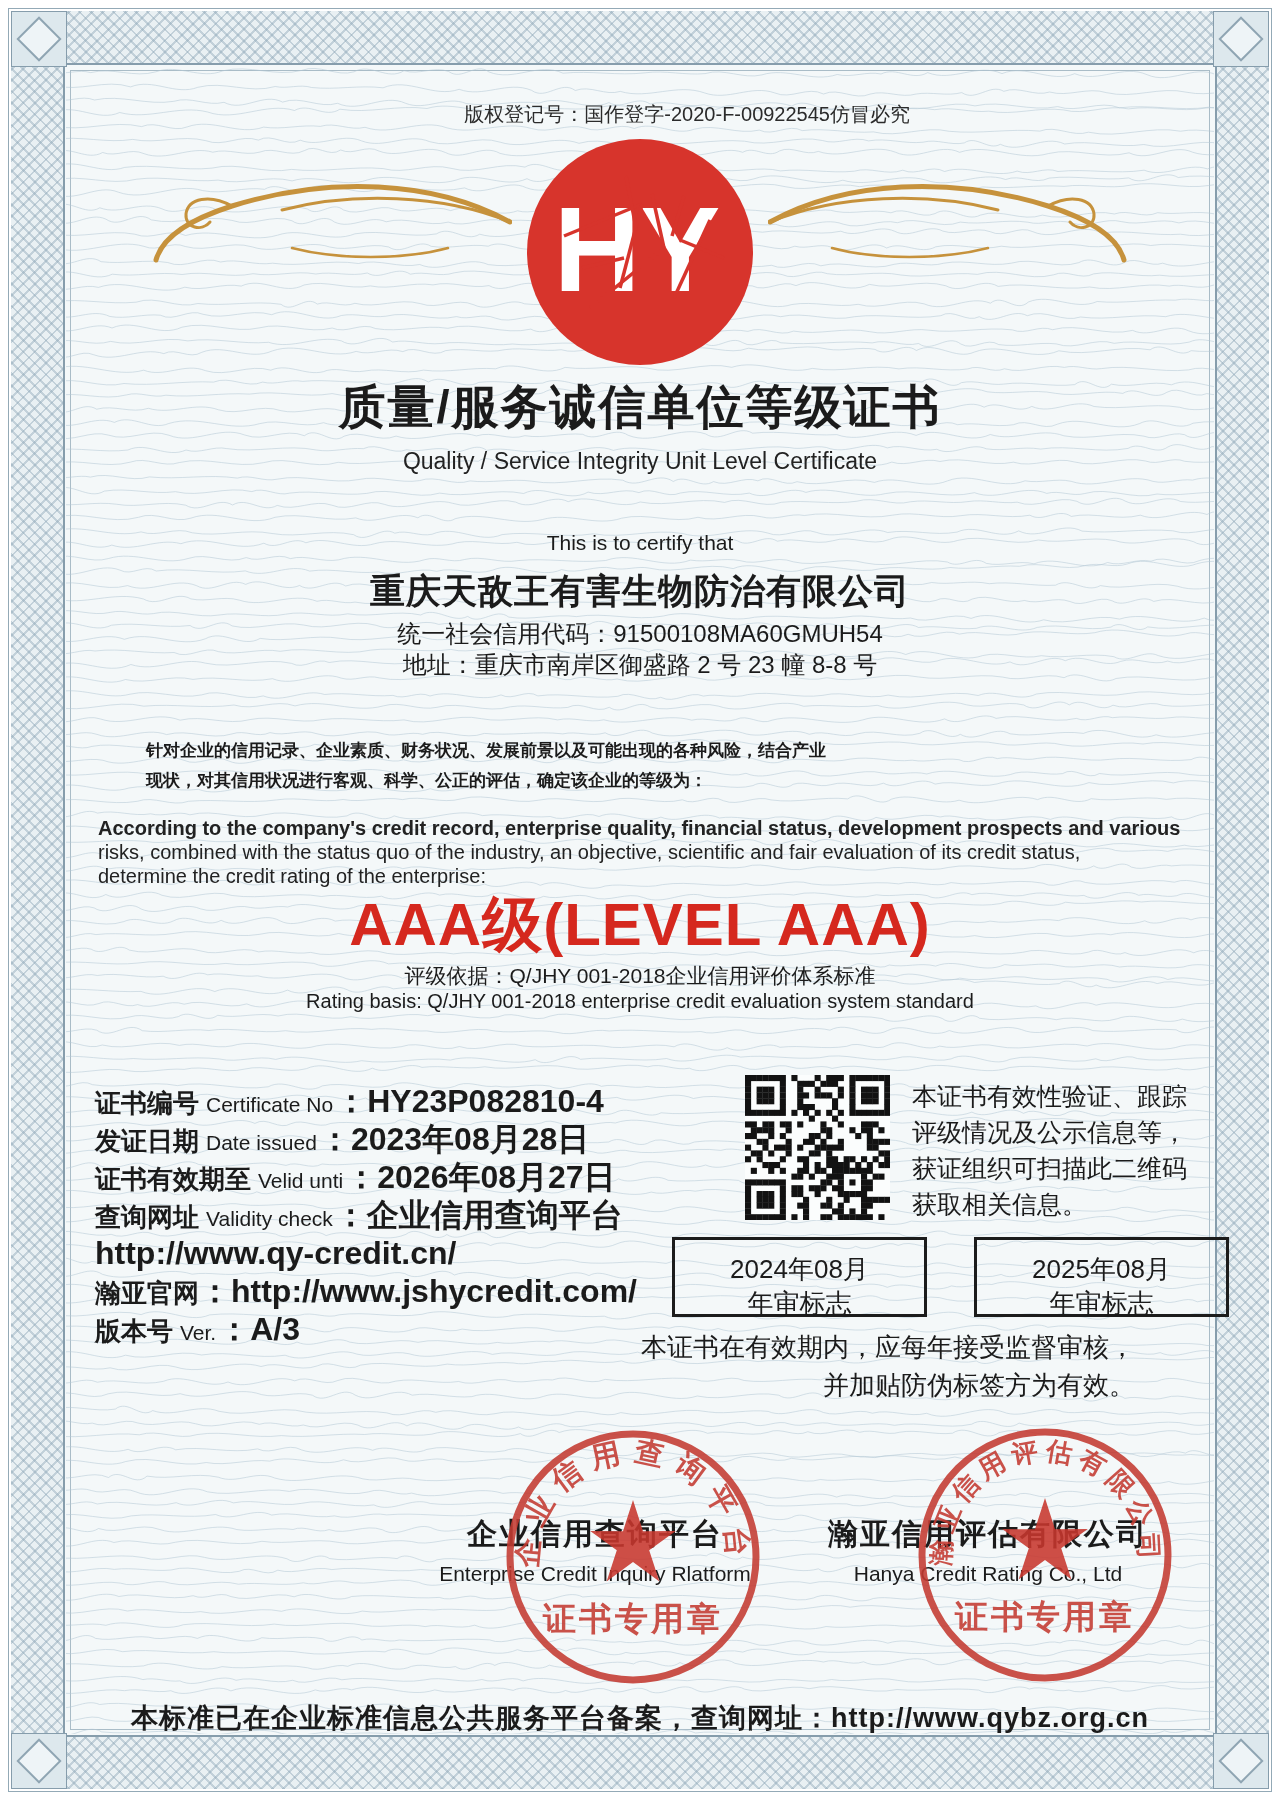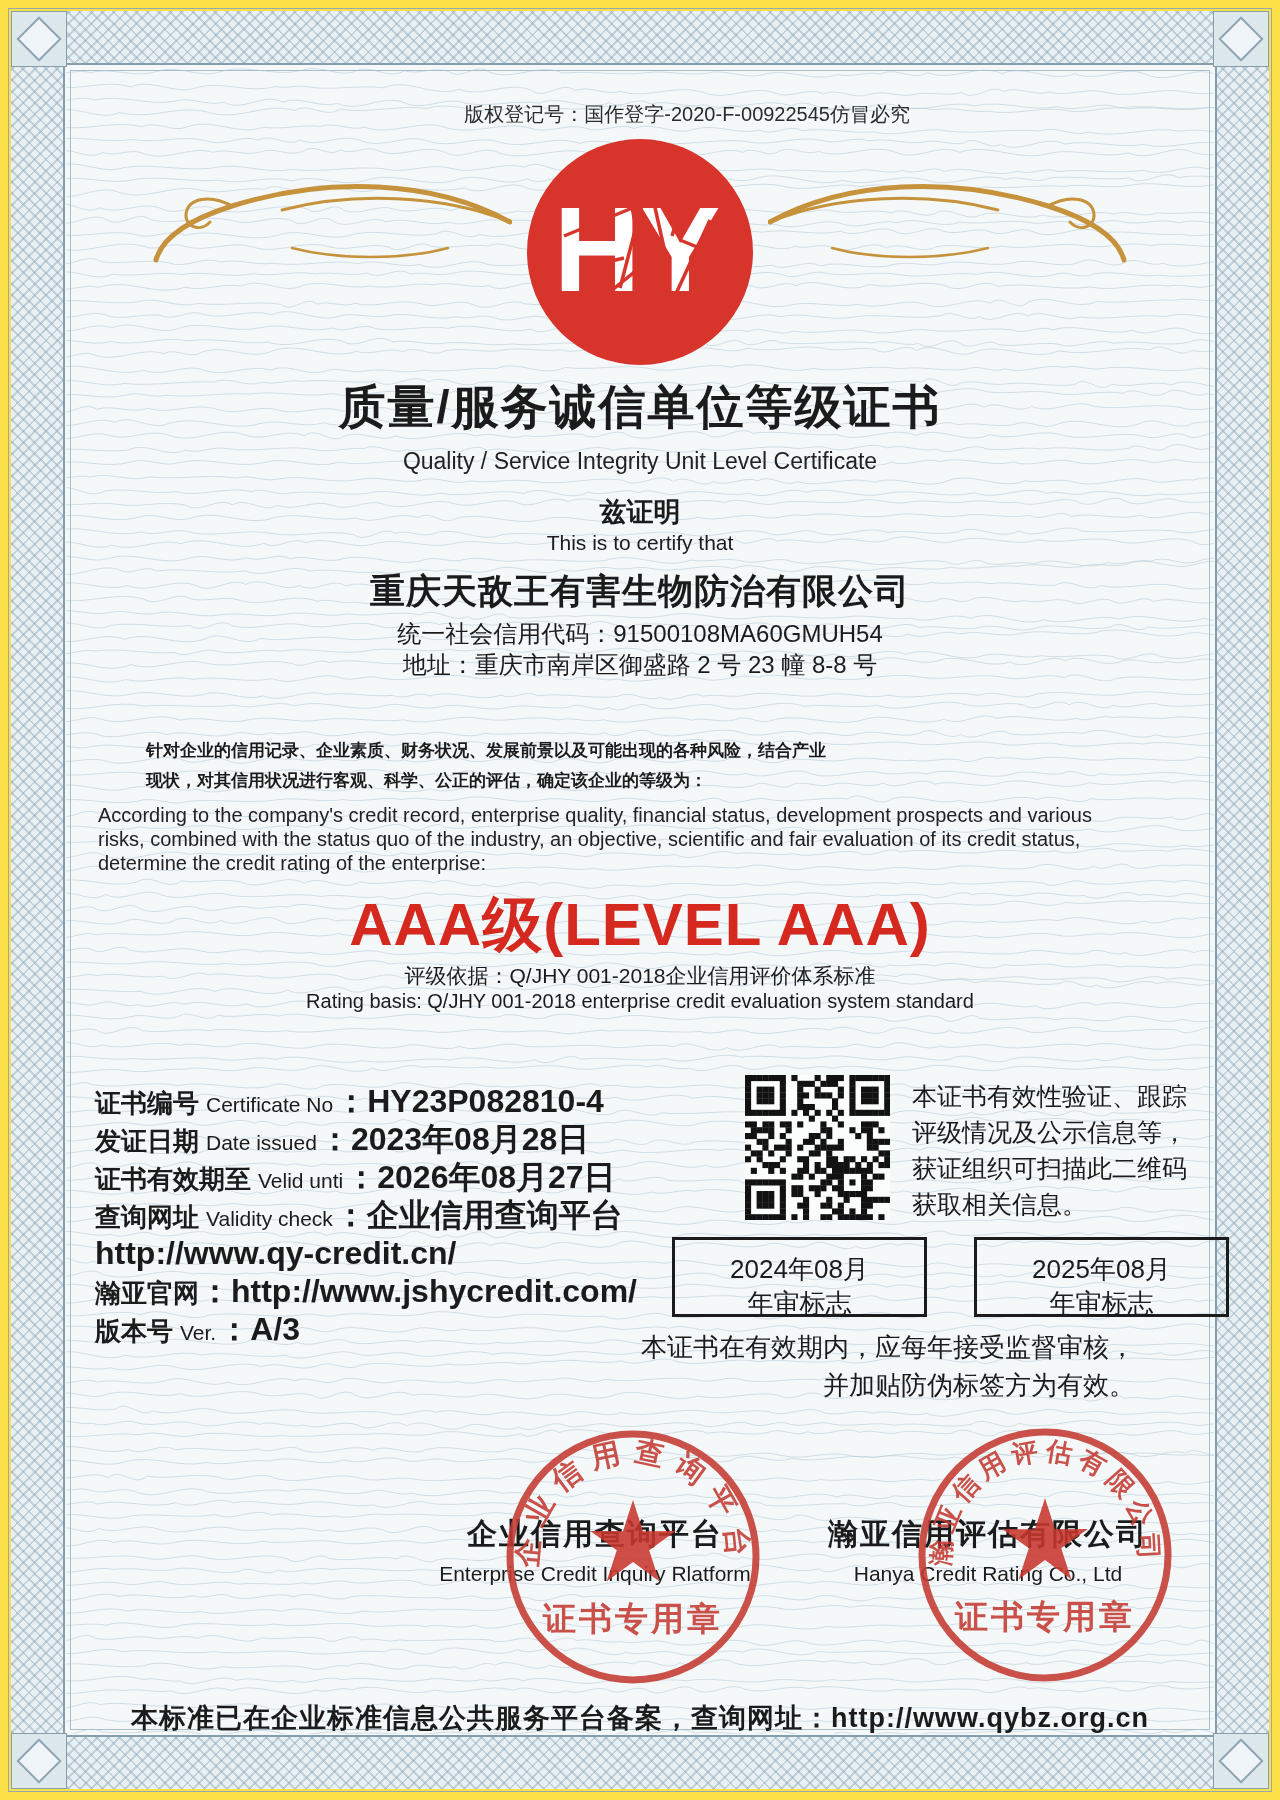--- a/index.html
+++ b/index.html
@@ -1,18 +1,18 @@
 <!DOCTYPE html>
 <html><head>
 <meta charset="utf-8">
 <style>
   html,body{margin:0;padding:0;background:#888;}
   .page{
     position:relative;width:1280px;height:1800px;margin:0 auto;
-    background:#fde047;overflow:hidden;
+    background:#ffffff;overflow:hidden;
     font-family:"Liberation Sans","DejaVu Sans",sans-serif;
     color:#1b1b1b;
   }
   
   .frame-outer{position:absolute;inset:8px;border:1px solid #93a9b6;pointer-events:none;}
   .frame-band{
     position:absolute;inset:11px;
     background:
       repeating-linear-gradient(45deg, rgba(140,165,182,.42) 0 2px, transparent 2px 8px),
       repeating-linear-gradient(-45deg, rgba(140,165,182,.42) 0 2px, transparent 2px 8px),
@@ -42,21 +42,21 @@
   .title-en{top:448px;font-size:23px;font-weight:500;color:#222;}
   .certify-cn{top:494px;font-size:27px;font-weight:600;}
   .certify-en{top:531px;font-size:21px;}
   .company{top:568px;font-size:35px;font-weight:800;letter-spacing:1px;}
   .code-line{top:618px;font-size:24px;font-weight:500;}
   .addr-line{top:649px;font-size:24px;font-weight:500;}
 
   .intro{left:98px;top:736px;width:1084px;}
   .intro .cn{font-size:17px;line-height:30px;font-weight:700;margin-left:48px;}
   .intro .en{font-size:20px;line-height:24px;font-weight:400;color:#222;}
-  .intro .en.first{margin-top:7px;}
+  .intro .en.first{margin-top:20px;font-weight:bold;}
 
   .rating{top:885px;font-size:60px;font-weight:800;color:#d5281e;letter-spacing:1px;}
   .basis-cn{top:962px;font-size:21px;font-weight:500;}
   .basis-en{top:990px;font-size:20px;}
 
   .details{left:95px;top:1085px;width:560px;}
   .d-row{line-height:33px;white-space:nowrap;}
   .d-cn{font-size:26px;font-weight:600;}
   .d-en{font-size:21px;font-weight:400;margin:0 2px 0 7px;}
   .d-val{font-size:32px;font-weight:700;}
@@ -245,21 +245,20 @@
       <line x1="150" y1="162" x2="186" y2="84"></line>
       <line x1="102" y1="40" x2="112" y2="92"></line>
       <line x1="156" y1="104" x2="200" y2="122"></line>
       <line x1="58" y1="132" x2="100" y2="122"></line>
       <line x1="160" y1="60" x2="148" y2="100"></line>
     </g>
   </svg>
 
   <div class="abs center title-cn">质量/服务诚信单位等级证书</div>
   <div class="abs center title-en">Quality / Service Integrity Unit Level Certificate</div>
-  <div class="abs center certify-cn">兹证明</div>
   <div class="abs center certify-en">This is to certify that</div>
   <div class="abs center company">重庆天敌王有害生物防治有限公司</div>
   <div class="abs center code-line">统一社会信用代码：91500108MA60GMUH54</div>
   <div class="abs center addr-line">地址：重庆市南岸区御盛路 2 号 23 幢 8-8 号</div>
 
   <div class="abs intro">
     <div class="cn">针对企业的信用记录、企业素质、财务状况、发展前景以及可能出现的各种风险，结合产业</div>
     <div class="cn">现状，对其信用状况进行客观、科学、公正的评估，确定该企业的等级为：</div>
     <div class="en first">According to the company's credit record, enterprise quality, financial status, development prospects and various</div>
     <div class="en">risks, combined with the status quo of the industry, an objective, scientific and fair evaluation of its credit status,</div>

